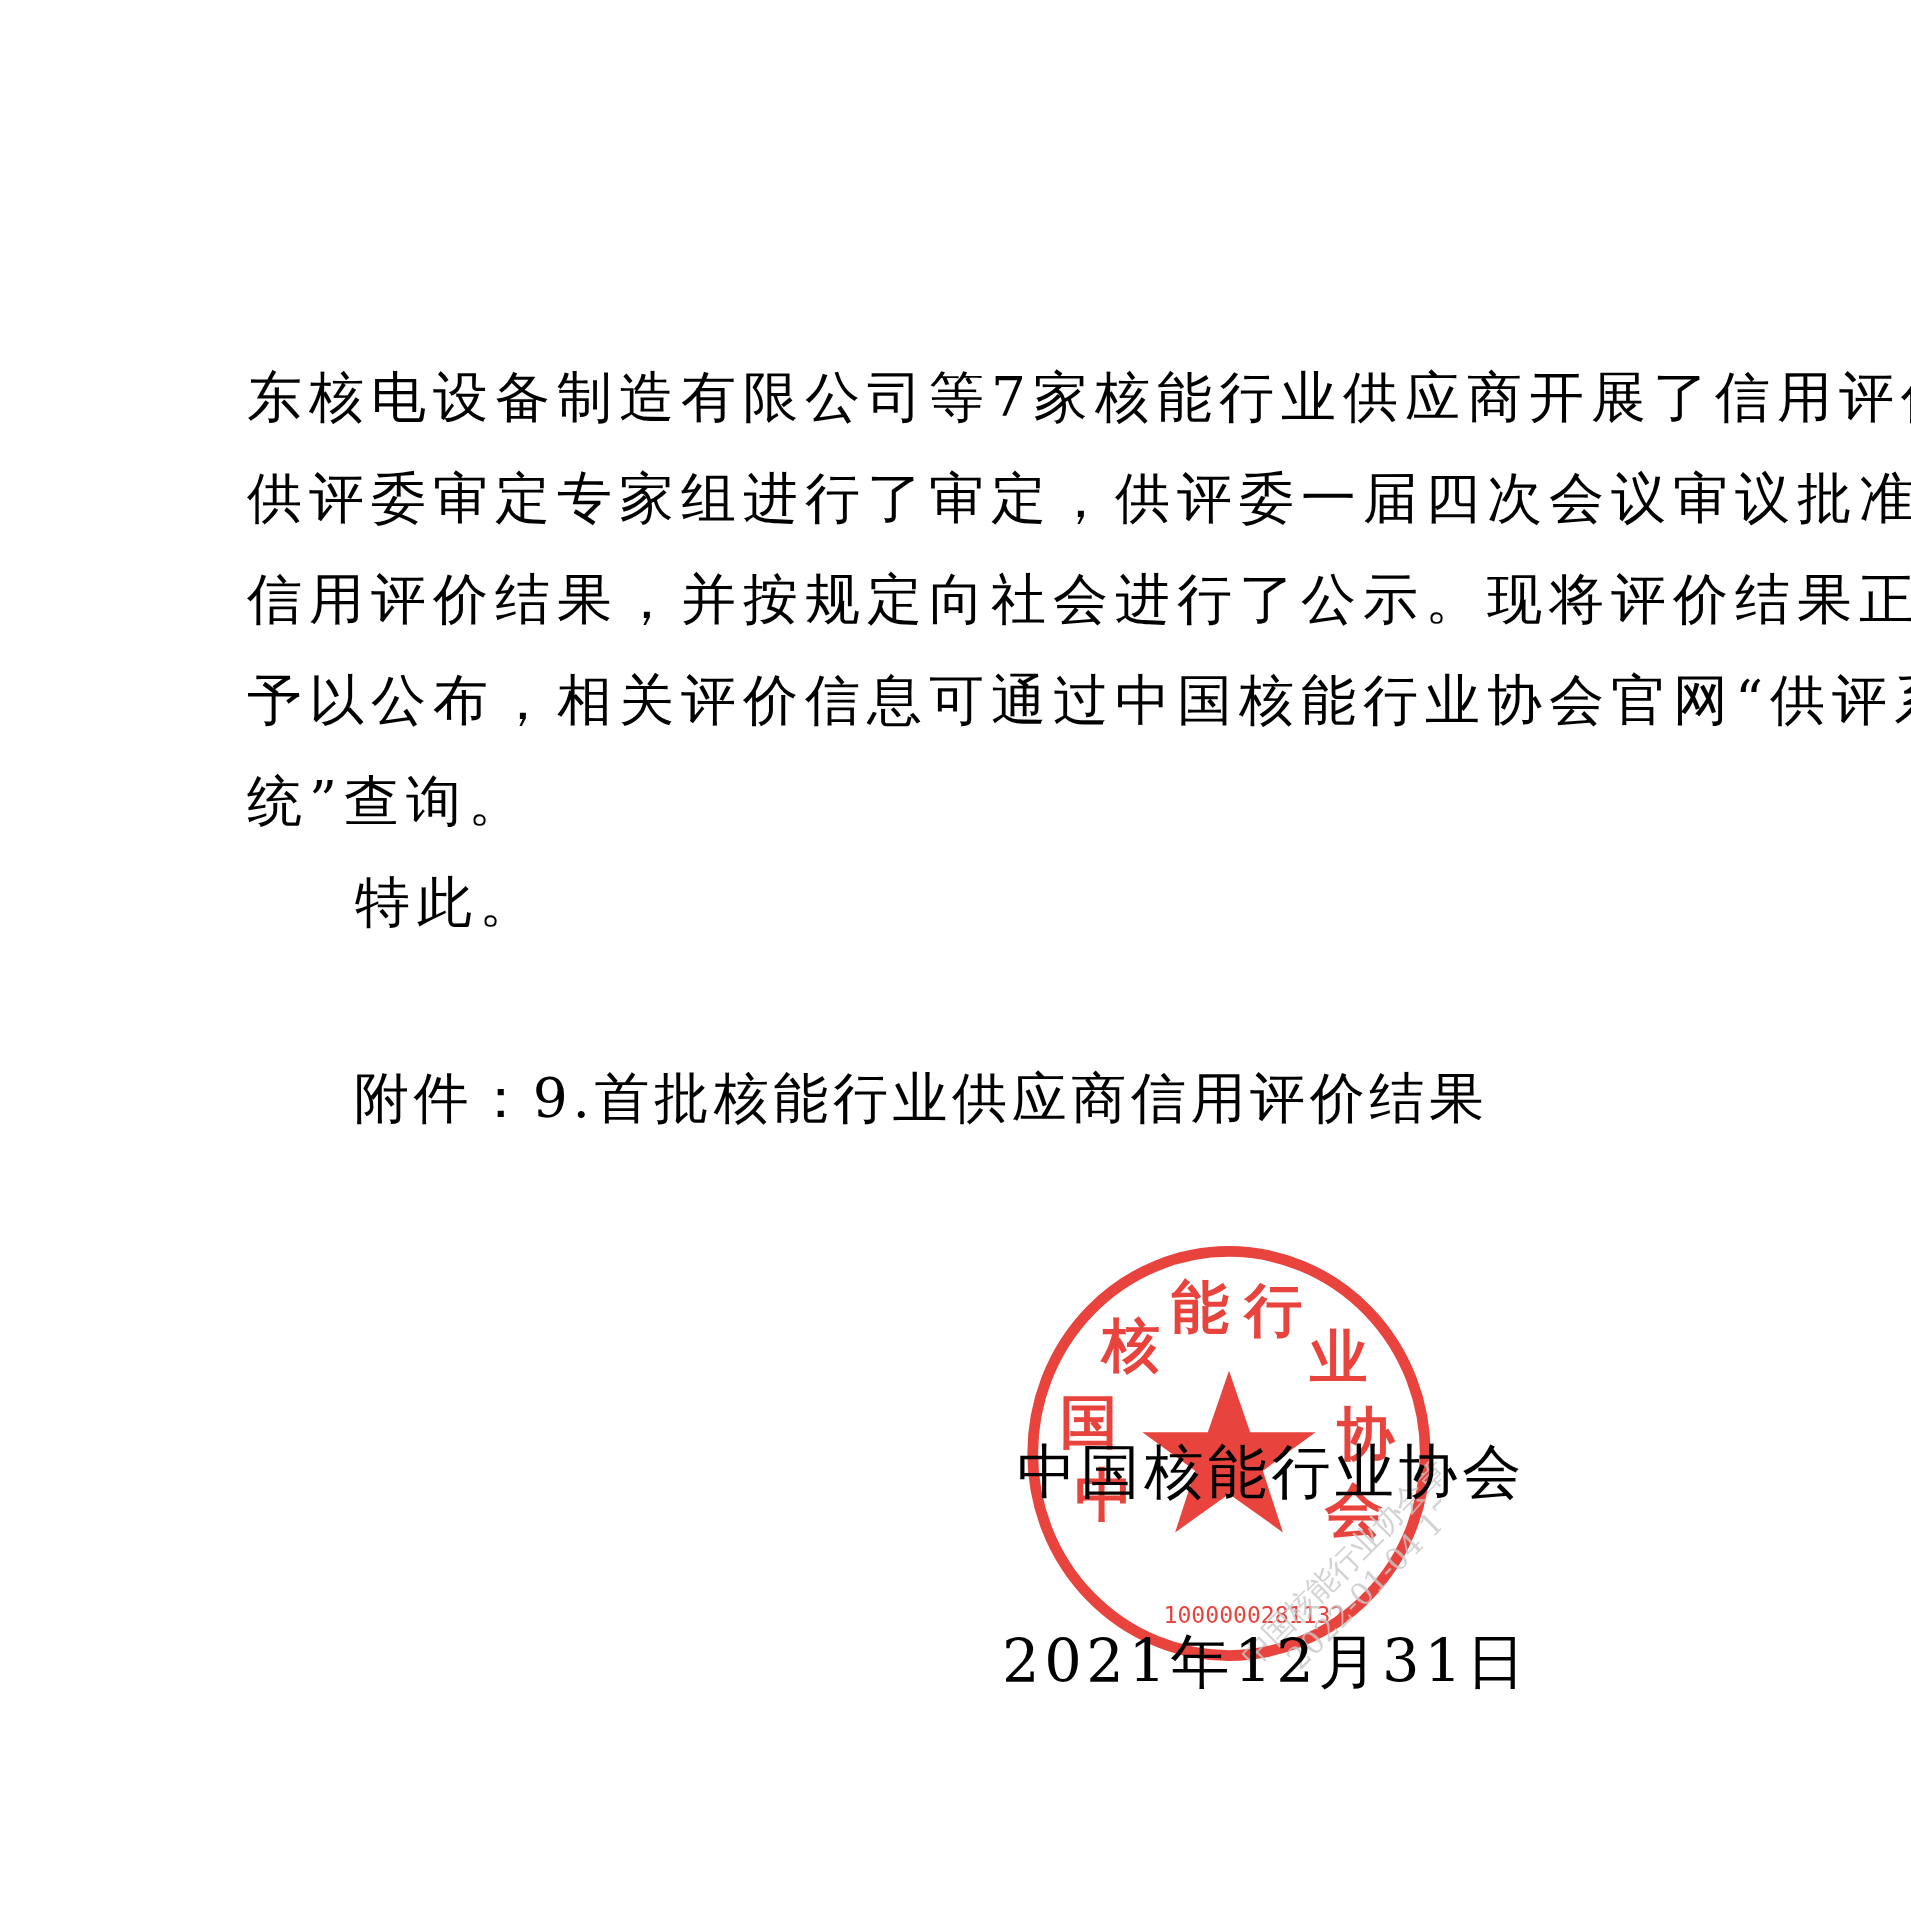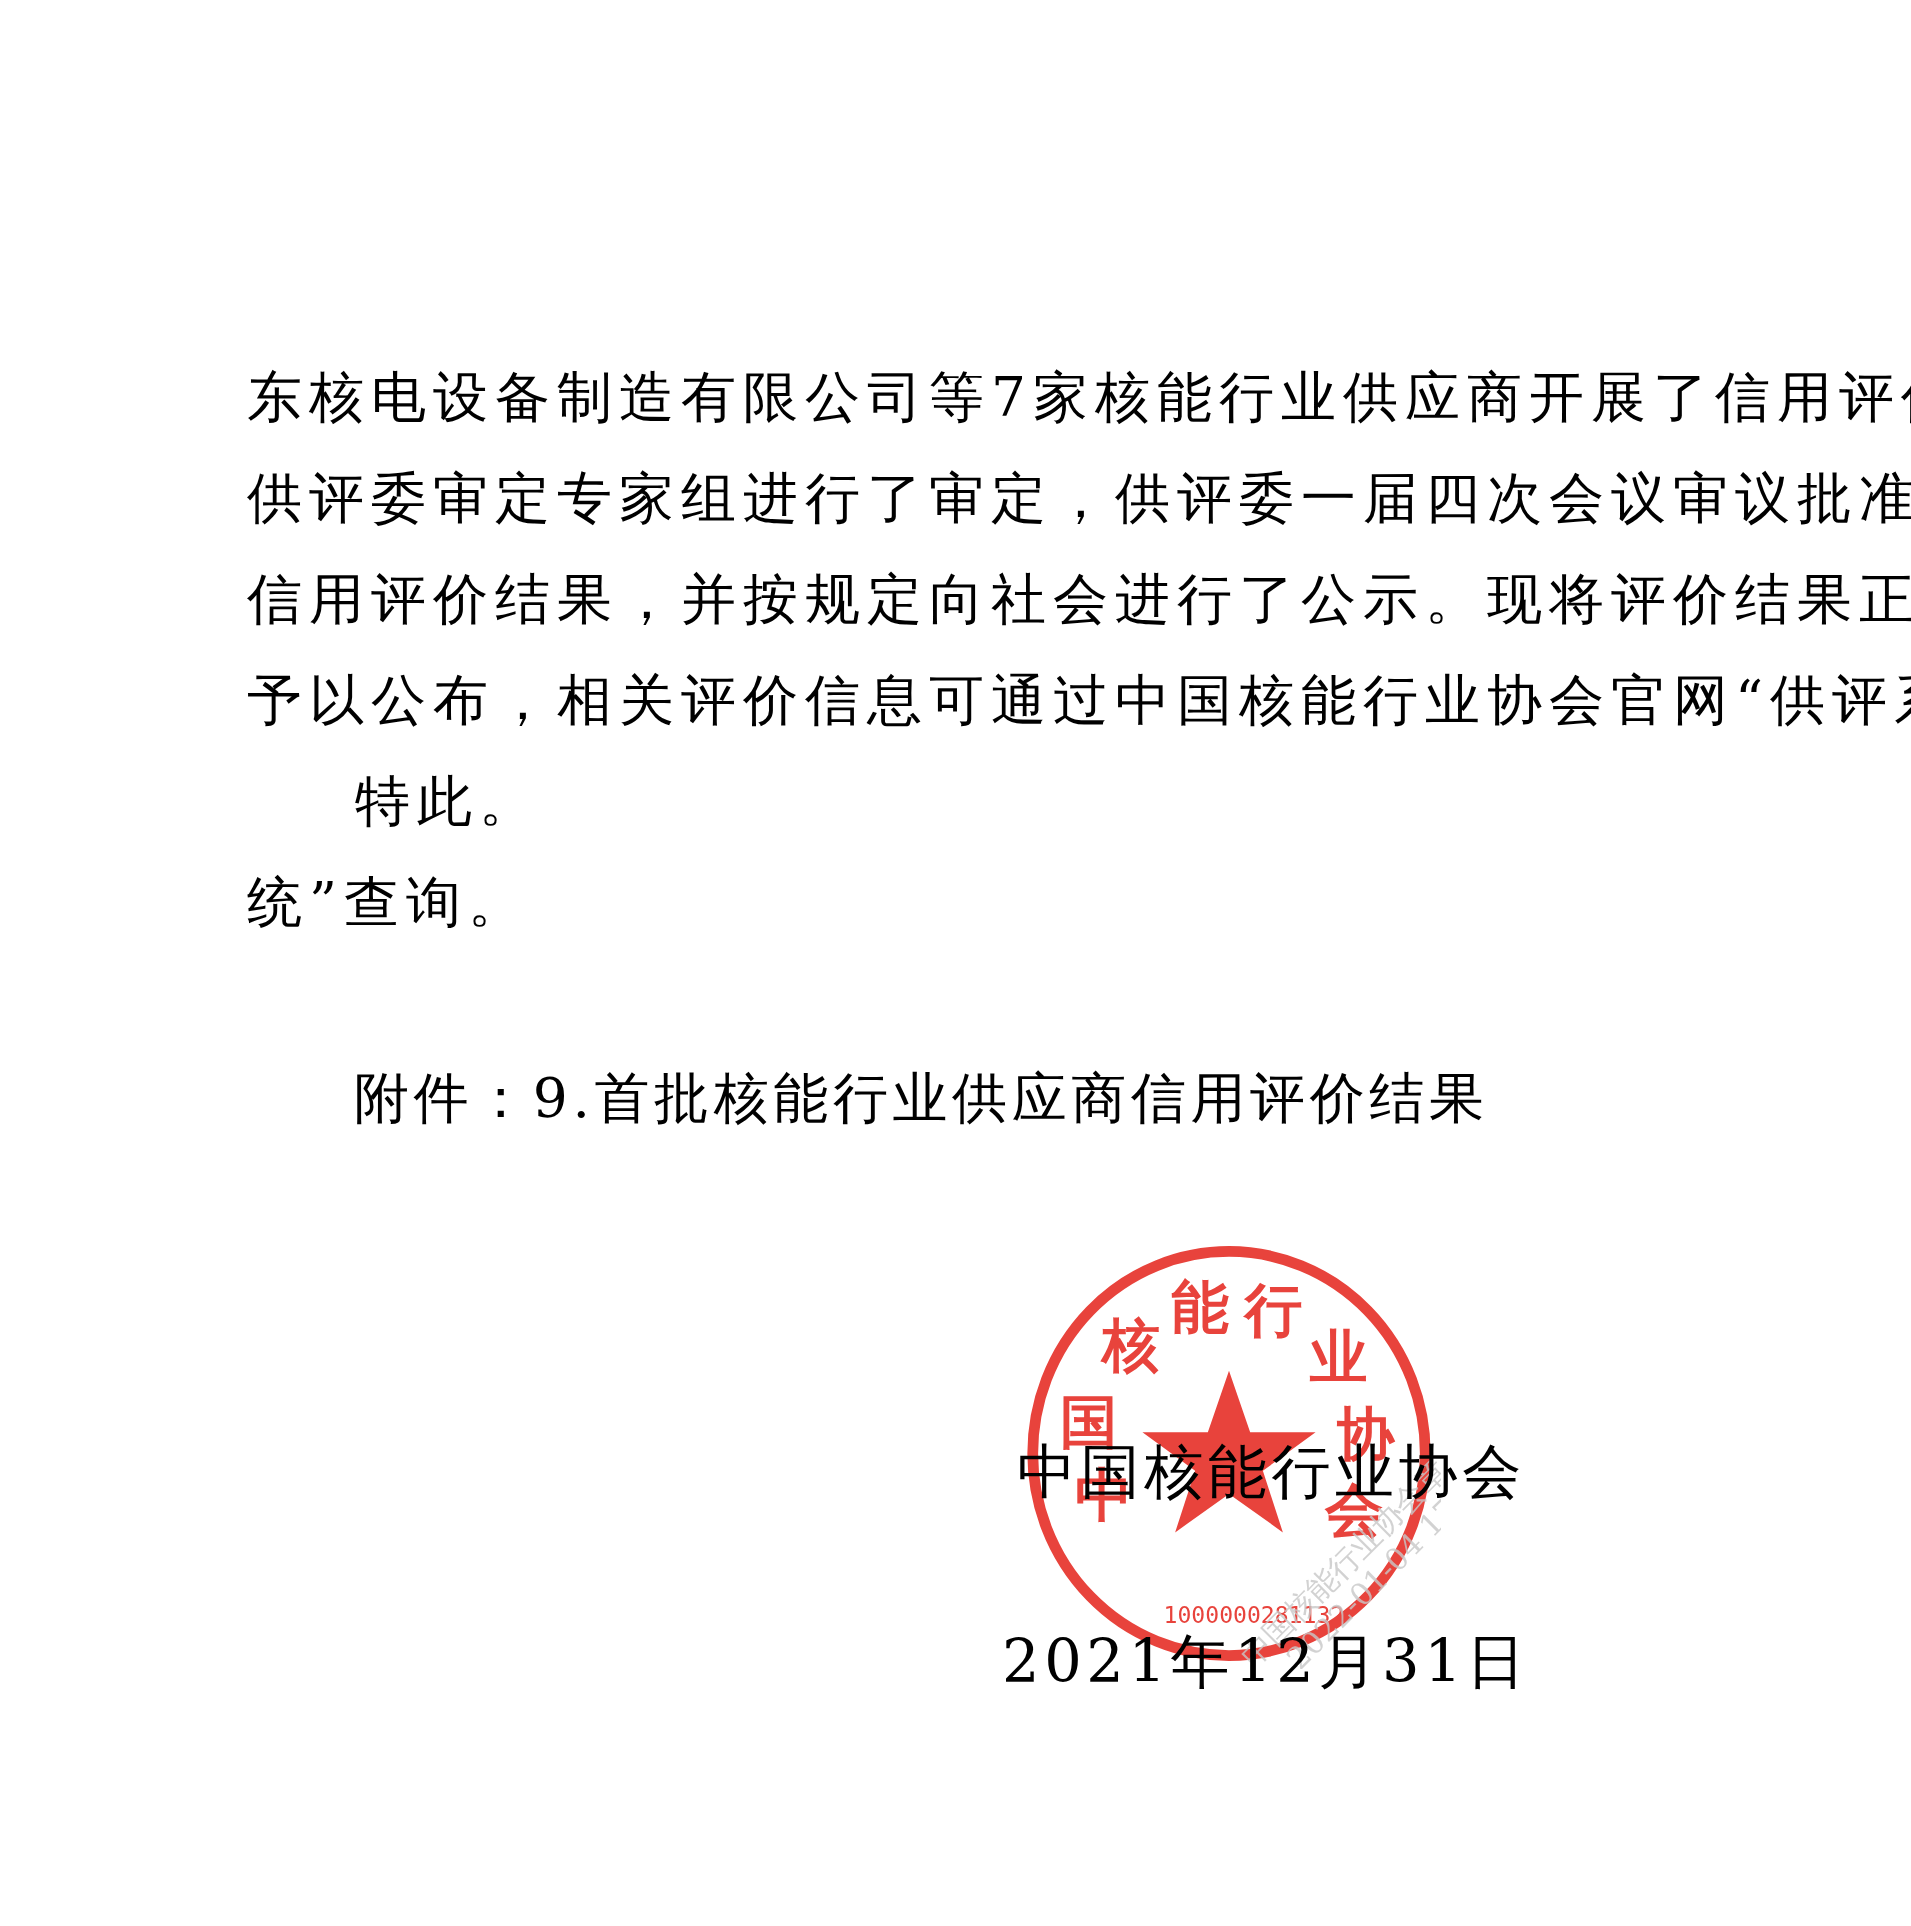--- a/index.html
+++ b/index.html
@@ -14,22 +14,22 @@
     .sign { position: absolute; left: 1017px; font-size: 59px; letter-spacing: 4.6px; white-space: nowrap; }
   </style>
 </head>
 <body>
 
 <div class="para" style="top:347px;">
   <span class="line">东核电设备制造有限公司等7家核能行业供应商开展了信用评价，</span>
   <span class="line">供评委审定专家组进行了审定，供评委一届四次会议审议批准了</span>
   <span class="line">信用评价结果，并按规定向社会进行了公示。现将评价结果正式</span>
   <span class="line">予以公布，相关评价信息可通过中国核能行业协会官网“供评系</span>
+  <span class="line">统”查询。</span>
   <span class="line indent">特此。</span>
-  <span class="line">统”查询。</span>
 </div>
 
 <div class="attach" style="top:1048px;">
   <span class="line"><span>附件：</span><span>9.首批核能行业供应商信用评价结果</span></span>
 </div>
 
 <svg class="seal" viewBox="0 0 1100 1120">
   <ellipse cx="550" cy="560" rx="510" ry="525" fill="none" stroke="#e8433c" stroke-width="28"></ellipse>
   <polygon points="550,345 605,505 775,505 638,605 690,765 550,665 410,765 462,605 325,505 495,505" fill="#e8433c"></polygon>
   <text x="150" y="720" font-size="150" fill="#e8433c" font-weight="bold" font-family="DejaVu Sans, sans-serif">中</text>

